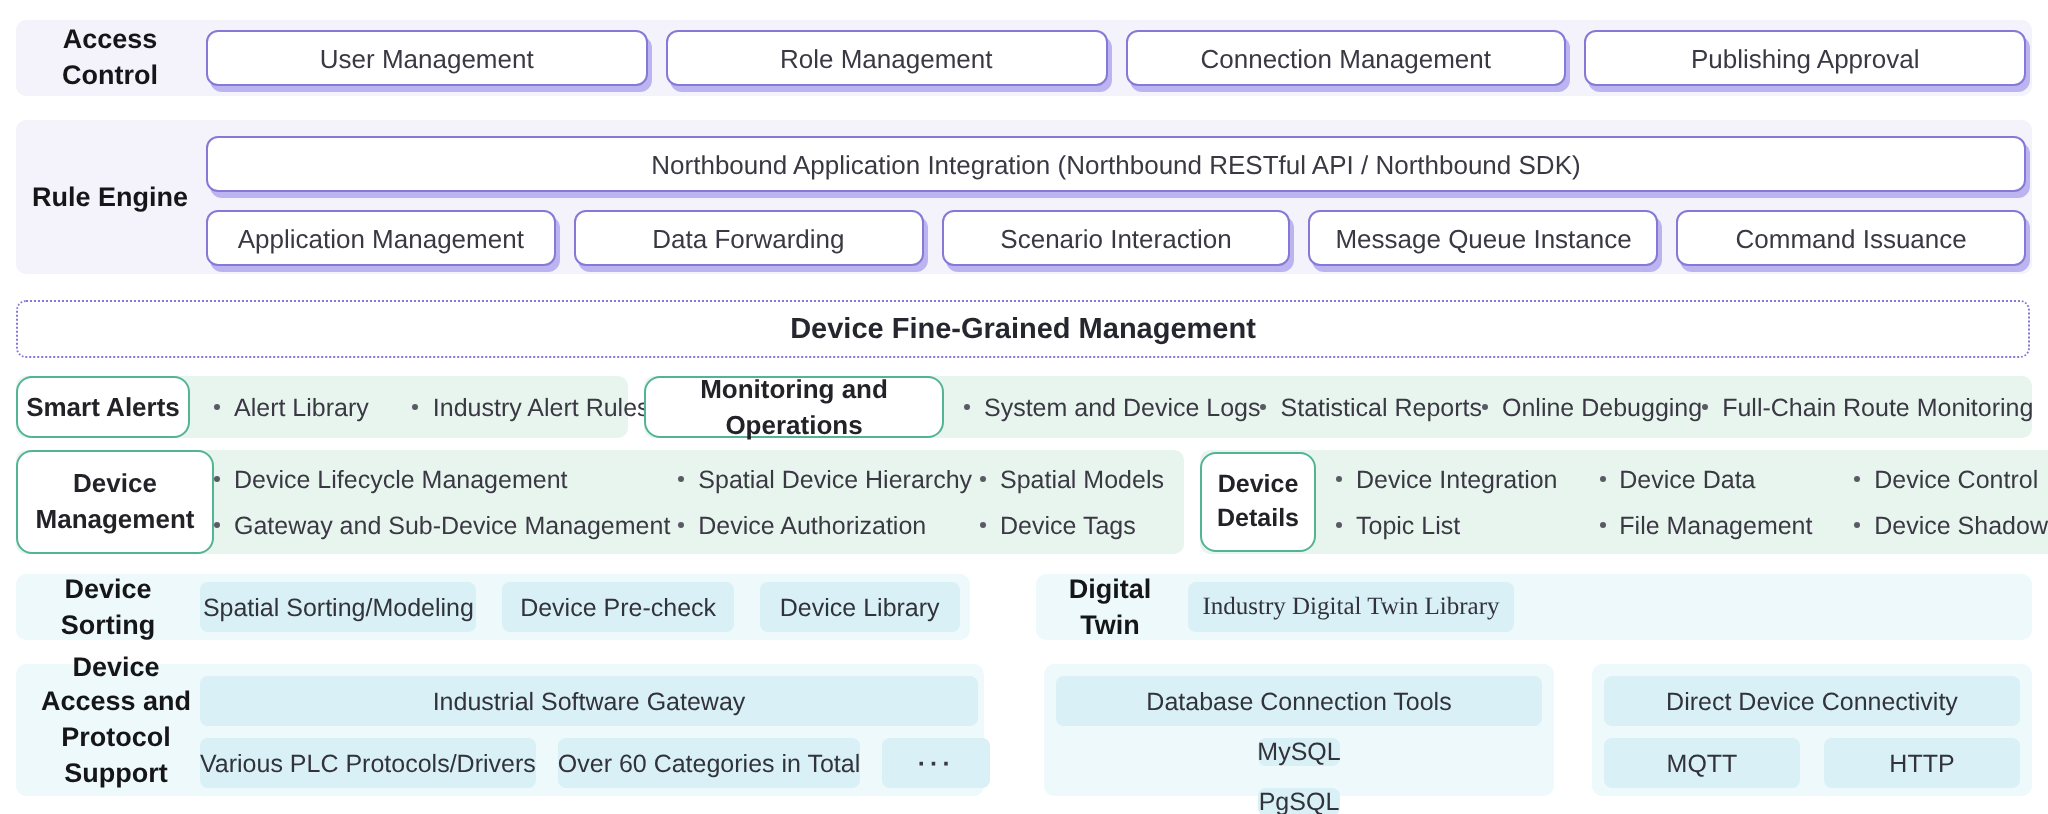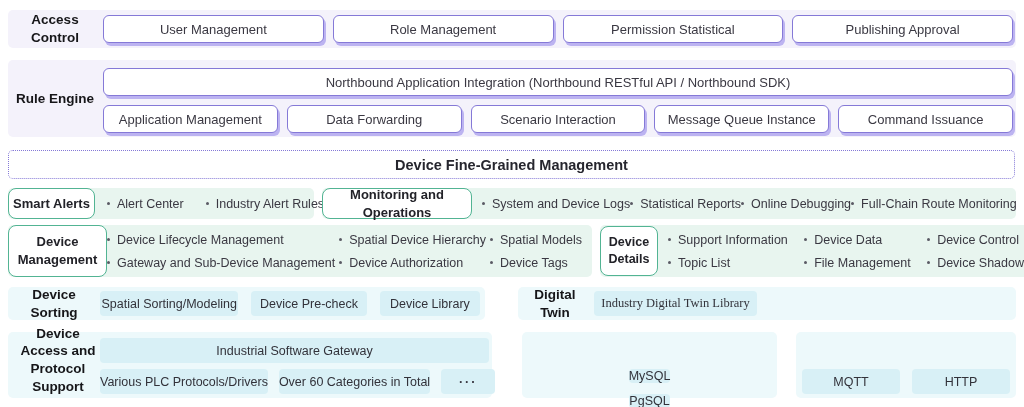--- a/index.html
+++ b/index.html
@@ -60,21 +60,21 @@
 </head>
 <body>
 
 <div id="stage">
 
   <div class="panel lav" style="left:8px; top:10px; width:1008px; height:38px;">
     <div class="rowlabel" style="left:0; top:0; width:94px; height:38px;">Access Control</div>
     <div class="pboxes" style="left:95px; right:3px; top:0; height:38px;">
       <div class="pbox">User Management</div>
       <div class="pbox">Role Management</div>
-      <div class="pbox">Permission Statistical</div>
+      <div class="pbox">Connection Management</div>
       <div class="pbox">Publishing Approval</div>
     </div>
   </div>
 
   <div class="panel lav" style="left:8px; top:60px; width:1008px; height:77px;">
     <div class="rowlabel" style="left:0; top:0; width:94px; height:77px;">Rule Engine</div>
     <div class="pboxes" style="left:95px; right:3px; top:7px; height:30px;">
       <div class="pbox">Northbound Application Integration (Northbound RESTful API / Northbound SDK)</div>
     </div>
     <div class="pboxes" style="left:95px; right:3px; top:44px; height:30px;">
@@ -86,21 +86,21 @@
     </div>
   </div>
 
   <div class="dashedbox" style="left:8px; top:150px; width:1005px; height:27px;">Device Fine-Grained Management</div>
 
   <div class="panel mint" style="left:8px; top:188px; width:306px; height:31px;">
     <div class="gbox" style="left:0; top:0; width:85px; height:29px;">Smart Alerts</div>
     <div class="bilist" style="left:99px; right:4px; gap:22px;">
       <span class="bi">
           <i class="dot"></i>
-          <span>Alert Center</span>
+          <span>Alert Library</span>
         </span>
       <span class="bi">
           <i class="dot"></i>
           <span>Industry Alert Rules</span>
         </span>
     </div>
   </div>
   <div class="panel mint" style="left:322px; top:188px; width:694px; height:31px;">
     <div class="gbox" style="left:0; top:0; width:148px; height:29px;">Monitoring and Operations</div>
     <div class="bilist" style="left:160px; right:6px; justify-content:space-between;">
@@ -157,21 +157,21 @@
           </span>
       </div>
     </div>
   </div>
   <div class="panel mint" style="left:600px; top:225px; width:416px; height:52px;padding-left:16px;">
     <div class="gbox" style="left:0; top:1px; width:56px; height:48px; font-size:12.5px;">Device Details</div>
     <div class="bilist" style="left:68px; right:8px; justify-content:space-between;">
       <div class="bicol">
         <span class="bi">
             <i class="dot"></i>
-            <span>Support Information</span>
+            <span>Device Integration</span>
           </span>
         <span class="bi">
             <i class="dot"></i>
             <span>Topic List</span>
           </span>
       </div>
       <div class="bicol">
         <span class="bi">
             <i class="dot"></i>
             <span>Device Data</span>
@@ -214,27 +214,33 @@
     <div class="crow" style="left:92px; right:3px; top:6px; height:25px;">
       <div class="cbox" style="flex:1;">Industrial Software Gateway</div>
     </div>
     <div class="crow" style="left:92px; right:3px; top:37px; height:25px; gap:11px;">
       <div class="cbox" style="flex:1.18;">Various PLC Protocols/Drivers</div>
       <div class="cbox" style="flex:1.02;">Over 60 Categories in Total</div>
       <div class="cbox dots" style="flex:0 0 54px;">···</div>
     </div>
   </div>
   <div class="panel cyan" style="left:522px; top:332px; width:255px; height:66px;">
+    <div class="crow" style="left:6px; right:6px; top:6px; height:25px;">
+      <div class="cbox" style="flex:1;">Database Connection Tools</div>
+    </div>
     <div class="crow" style="left:6px; right:6px; top:37px; height:25px; gap:11px;flex-direction:column;">
       <div class="cbox" style="flex:1;">MySQL</div>
       <div class="cbox" style="flex:1;">PgSQL</div>
       <div class="cbox" style="flex:1;">Oracle</div>
       <div class="cbox dots" style="flex:0 0 44px;">···</div>
     </div>
   </div>
   <div class="panel cyan" style="left:796px; top:332px; width:220px; height:66px;">
+    <div class="crow" style="left:6px; right:6px; top:6px; height:25px;">
+      <div class="cbox" style="flex:1;">Direct Device Connectivity</div>
+    </div>
     <div class="crow" style="left:6px; right:6px; top:37px; height:25px; gap:12px;">
       <div class="cbox" style="flex:1;">MQTT</div>
       <div class="cbox" style="flex:1;">HTTP</div>
     </div>
   </div>
 
 </div>
 
 </body></html>

